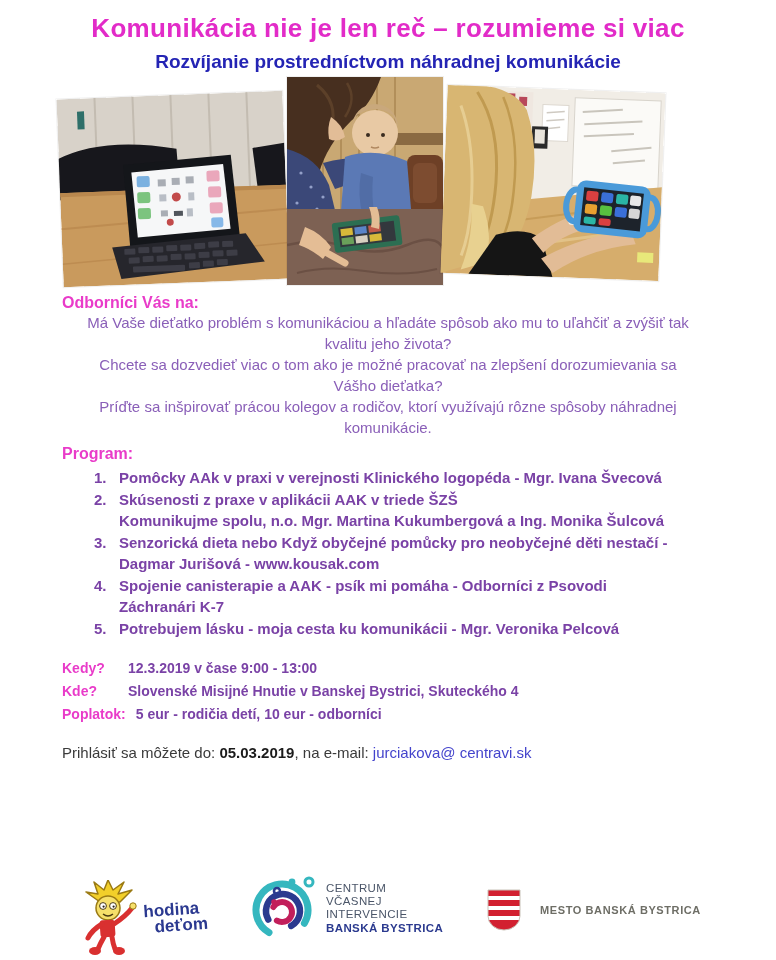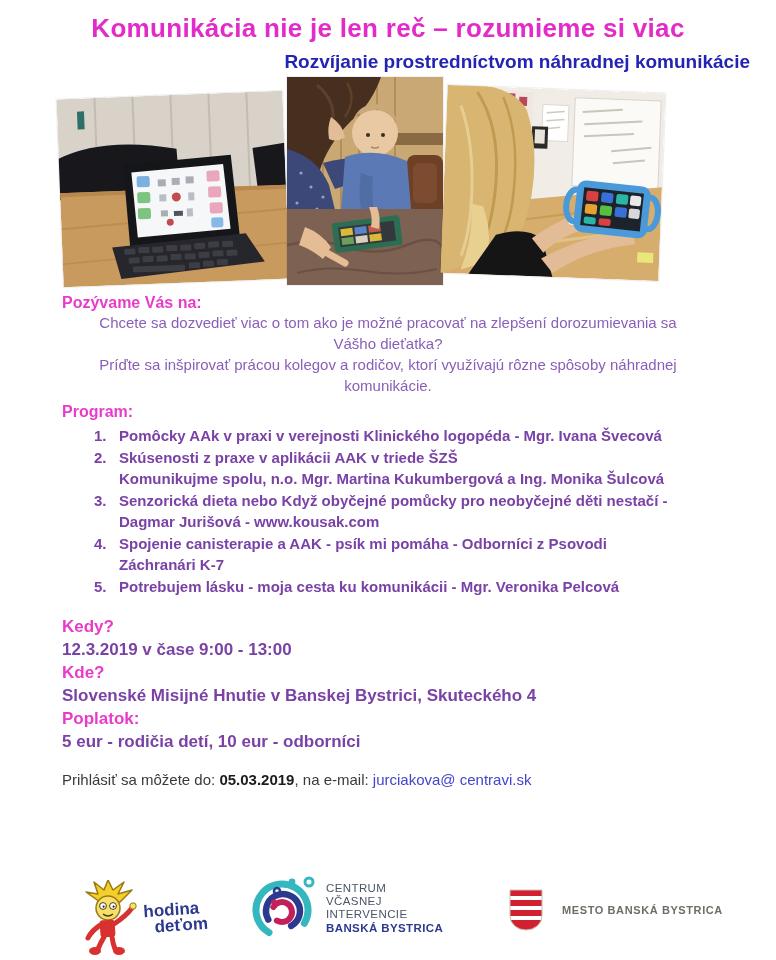--- a/index.html
+++ b/index.html
@@ -8,21 +8,21 @@
     width:776px; height:960px; background:#ffffff; overflow:hidden; position:relative;
     font-family:"Liberation Sans", sans-serif;
     -webkit-font-smoothing:antialiased;
   }
   .title {
     margin:13px 26px 0; text-align:center;
     font-size:26px; font-weight:700; letter-spacing:.3px;
     color:var(--c-title,#e22bc8);
   }
   .subtitle {
-    margin:7px 26px 0; text-align:right;
+    margin:7px 26px 0; text-align:center;
     font-size:19px; font-weight:700;
     color:var(--c-subtitle,#2424b4);
   }
   .photos { position:relative; height:210px; margin-top:4px; }
   .photo { position:absolute; overflow:hidden; box-shadow:0 0 0 1px rgba(0,0,0,.06); }
   .photo svg { display:block; width:100%; height:100%; }
   #photo1 { left:60px; top:18px; width:226px; height:188px; transform:rotate(-2.2deg); }
   #photo2 { left:287px; top:0; width:156px; height:208px; }
   #photo3 { left:444px; top:12px; width:218px; height:188px; transform:rotate(2.2deg); }
 
@@ -39,40 +39,40 @@
   }
   .program { margin-top:4px; }
   .program-item {
     display:flex; gap:7px; padding-left:32px; margin-top:1px;
     color:var(--c-purple,#7a42a6); font-size:15px; font-weight:700; line-height:21px;
   }
   .program-item .num { flex:none; width:18px; }
   .program-item .txt { white-space:pre-line; }
 
   .details { margin-top:18px; }
-  .detail-row { display:flex; font-size:17px; font-weight:700; line-height:23px;flex-direction:column; }
+  .detail-row { display:flex; font-size:14px; font-weight:700; line-height:23px; }
   .detail-row .lbl { color:var(--c-label,#e93bc9); min-width:56px; margin-right:10px; }
   .detail-row .val { color:var(--c-purple,#7a42a6); }
 
   .signup { margin-top:16px; font-size:15px; color:var(--c-text-gray,#3a3a3a); line-height:21px; }
   .signup .deadline { font-weight:700; color:#1b1b1b; }
   .signup .email { color:var(--c-link,#4444cc); }
 
   .logos { position:absolute; left:0; top:866px; width:776px; height:94px; }
   .logo { position:absolute; display:flex; align-items:center; }
   #logo-hodina { left:80px; top:14px; }
   #logo-hodina .wordmark {
     margin-left:2px; transform:rotate(-4deg);
     color:var(--c-hodina-navy,#2b3990); font-weight:700; font-size:17px; line-height:16px;
   }
   #logo-hodina .wordmark .l2 { margin-left:10px; }
   #logo-cvi { left:252px; top:8px; }
   #logo-cvi .cvi-text { margin-left:10px; font-size:11.5px; line-height:13px; letter-spacing:.4px; color:#4a5568; }
   #logo-cvi .cvi-city { font-weight:700; color:var(--c-cvi-navy,#2b3a8f); margin-top:1px; }
-  #logo-mesto { left:508px; top:22px; }
+  #logo-mesto { left:486px; top:22px; }
   #logo-mesto .mesto-label { margin-left:18px; font-size:11px; font-weight:700; letter-spacing:.6px; color:#6e6e66; }
 </style>
 </head>
 <body style="--c-title: #e22bc8; --c-subtitle: #2424b4; --c-label: #e93bc9; --c-purple: #7a42a6; --c-purple-light: #8a5fb8; --c-text-gray: #3a3a3a; --c-link: #4444cc; --c-cvi-teal: #35b7bf; --c-cvi-navy: #2b3a8f; --c-cvi-magenta: #c21f5b; --c-shield-red: #d22030; --c-hodina-navy: #2b3990;">
 
 <div class="page">
 
   <h1 class="title">Komunikácia nie je len reč – rozumieme si viac</h1>
   <h2 class="subtitle">Rozvíjanie prostredníctvom náhradnej komunikácie</h2>
 
@@ -236,22 +236,23 @@
             <rect x="186" y="115" width="11" height="10" rx="2" fill="#d8d8d8"></rect>
           <rect x="142" y="128" width="12" height="7" rx="2" fill="#2ab5a5"></rect>
             <rect x="157" y="128" width="12" height="7" rx="2" fill="#d94040"></rect>
         </g>
       </svg>
     </div>
   </div>
 
   <div class="content">
 
-    <div class="sec-heading">Pozývame Vás na:</div>
-
+    <div class="sec-heading">Odborníci Vás na:</div>
+
+    <p class="q">Má Vaše dieťatko problém s komunikáciou a hľadáte spôsob ako mu to uľahčiť a zvýšiť tak kvalitu jeho života?</p>
     <p class="q">Chcete sa dozvedieť viac o tom ako je možné pracovať na zlepšení dorozumievania sa Vášho dieťatka?</p>
     <p class="q">Príďte sa inšpirovať prácou kolegov a rodičov, ktorí využívajú rôzne spôsoby náhradnej komunikácie.</p>
 
     <div class="sec-heading" style="margin-top:6px">Program:</div>
     <div class="program">
       <div class="program-item">
         <span class="num">1.</span>
         <span class="txt">Pomôcky AAk v praxi v verejnosti Klinického logopéda - Mgr. Ivana Švecová</span>
       </div>
       <div class="program-item">

